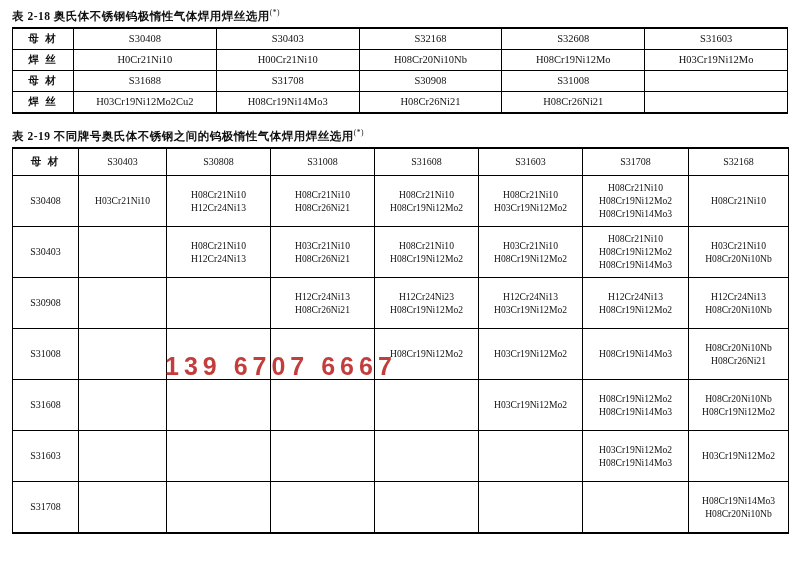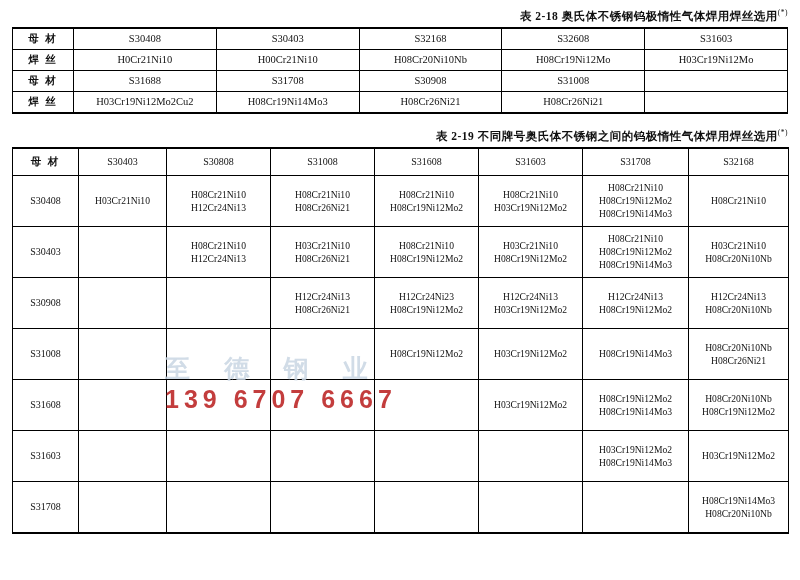--- a/index.html
+++ b/index.html
@@ -18,21 +18,21 @@
   .page {
     width: 800px;
     height: 580px;
     position: relative;
     box-sizing: border-box;
     padding: 8px 12px 0 12px;
   }
 
   
   .tbl-caption {
-    text-align: right;
+    text-align: left;
     font-size: 11.5px;
     font-weight: bold;
     letter-spacing: 0.5px;
     margin: 0 0 3px 0;
     font-family: "Liberation Serif", serif;
   }
   .tbl-caption .sup {
     font-size: 7.5px;
     vertical-align: super;
     font-weight: normal;
@@ -363,17 +363,16 @@
             <td>
               <span class="cellline">H08Cr19Ni14Mo3</span>
               <span class="cellline">H08Cr20Ni10Nb</span>
             </td>
           </tr>
         </tbody>
   </table>
   </div>
 
   <div class="watermark">
-    <div class="wm-top">至 德 钢 业</div>
     <div class="wm-bot">139 6707 6667</div>
   </div>
 
 </div>
 
 </body></html>

